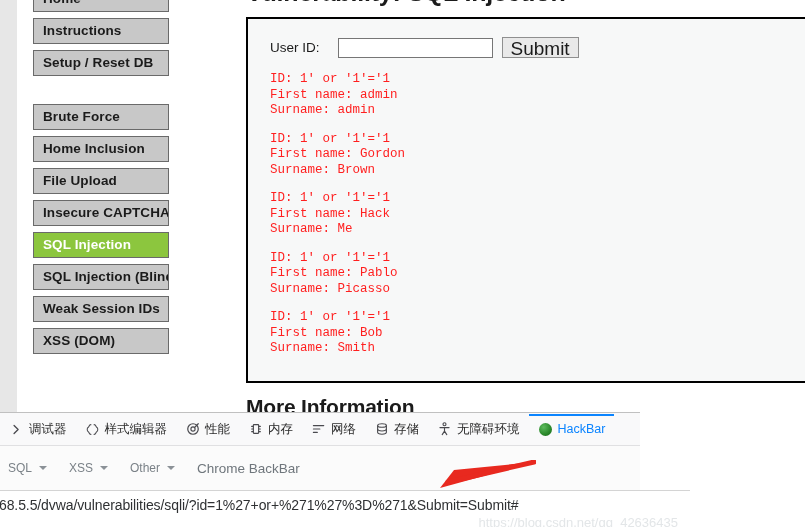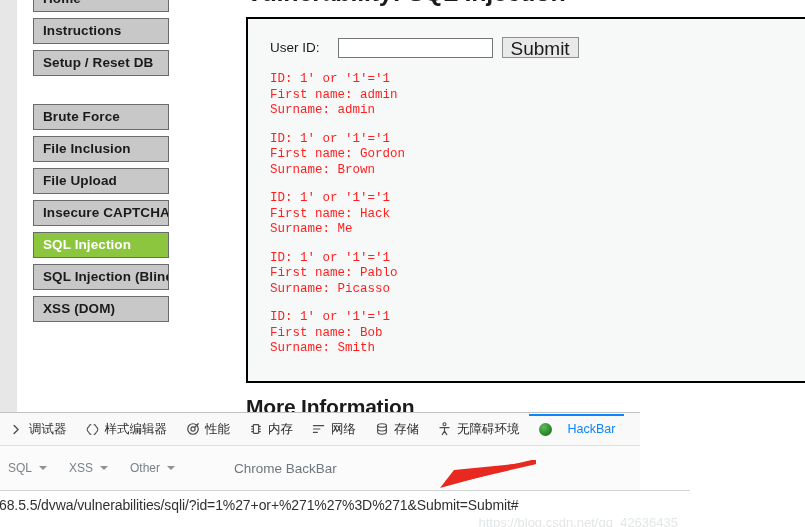--- a/index.html
+++ b/index.html
@@ -181,21 +181,20 @@
     display: inline-flex;
     align-items: center;
     justify-content: center;
     width: 15px;
     height: 15px;
     margin-right: 5px;
     flex: none;
   }
   .dt-tab.selected {
     color: #0a84ff;
-    gap: 10px;
   }
   .dt-tab.selected::after {
     content: "";
     position: absolute;
     left: 0; right: 0; top: 0;
     height: 2px;
     background: #0a84ff;
   }
   .dt-tab .dt-label-blue { color: #0a84ff; }
 
@@ -232,21 +231,20 @@
     border-left: 4px solid transparent;
     border-right: 4px solid transparent;
     border-top: 4px solid #8b9197;
   }
   .hb-plain {
     font-family: "Liberation Sans", sans-serif;
     font-size: 13.5px;
     color: #6f767c;
     white-space: nowrap;
     cursor: pointer;
-    margin-left: 37px;
   }
 
   
   #url-area {
     position: absolute;
     left: 0; top: 490px;
     width: 690px;
     height: 37px;
     background: #ffffff;
     border-top: 1px solid #d4d4d4;
@@ -295,25 +293,26 @@
     <div class="nav-group">
       <div class="nav-item">Home</div>
       <div class="nav-item">Instructions</div>
       <div class="nav-item">Setup / Reset DB</div>
     </div>
 
     <div class="nav-spacer"></div>
 
     <div class="nav-group">
       <div class="nav-item">Brute Force</div>
-      <div class="nav-item">File Inclusion</div>
+      <div class="nav-item">Home Inclusion</div>
       <div class="nav-item">File Upload</div>
       <div class="nav-item">Insecure CAPTCHA</div>
       <div class="nav-item active">SQL Injection</div>
       <div class="nav-item">SQL Injection (Blind)</div>
+      <div class="nav-item">Weak Session IDs</div>
       <div class="nav-item">XSS (DOM)</div>
 
     </div>
 
   </nav>
 
   <main id="main">
 
     <h1 class="page-title">Vulnerability: SQL Injection</h1>
 

